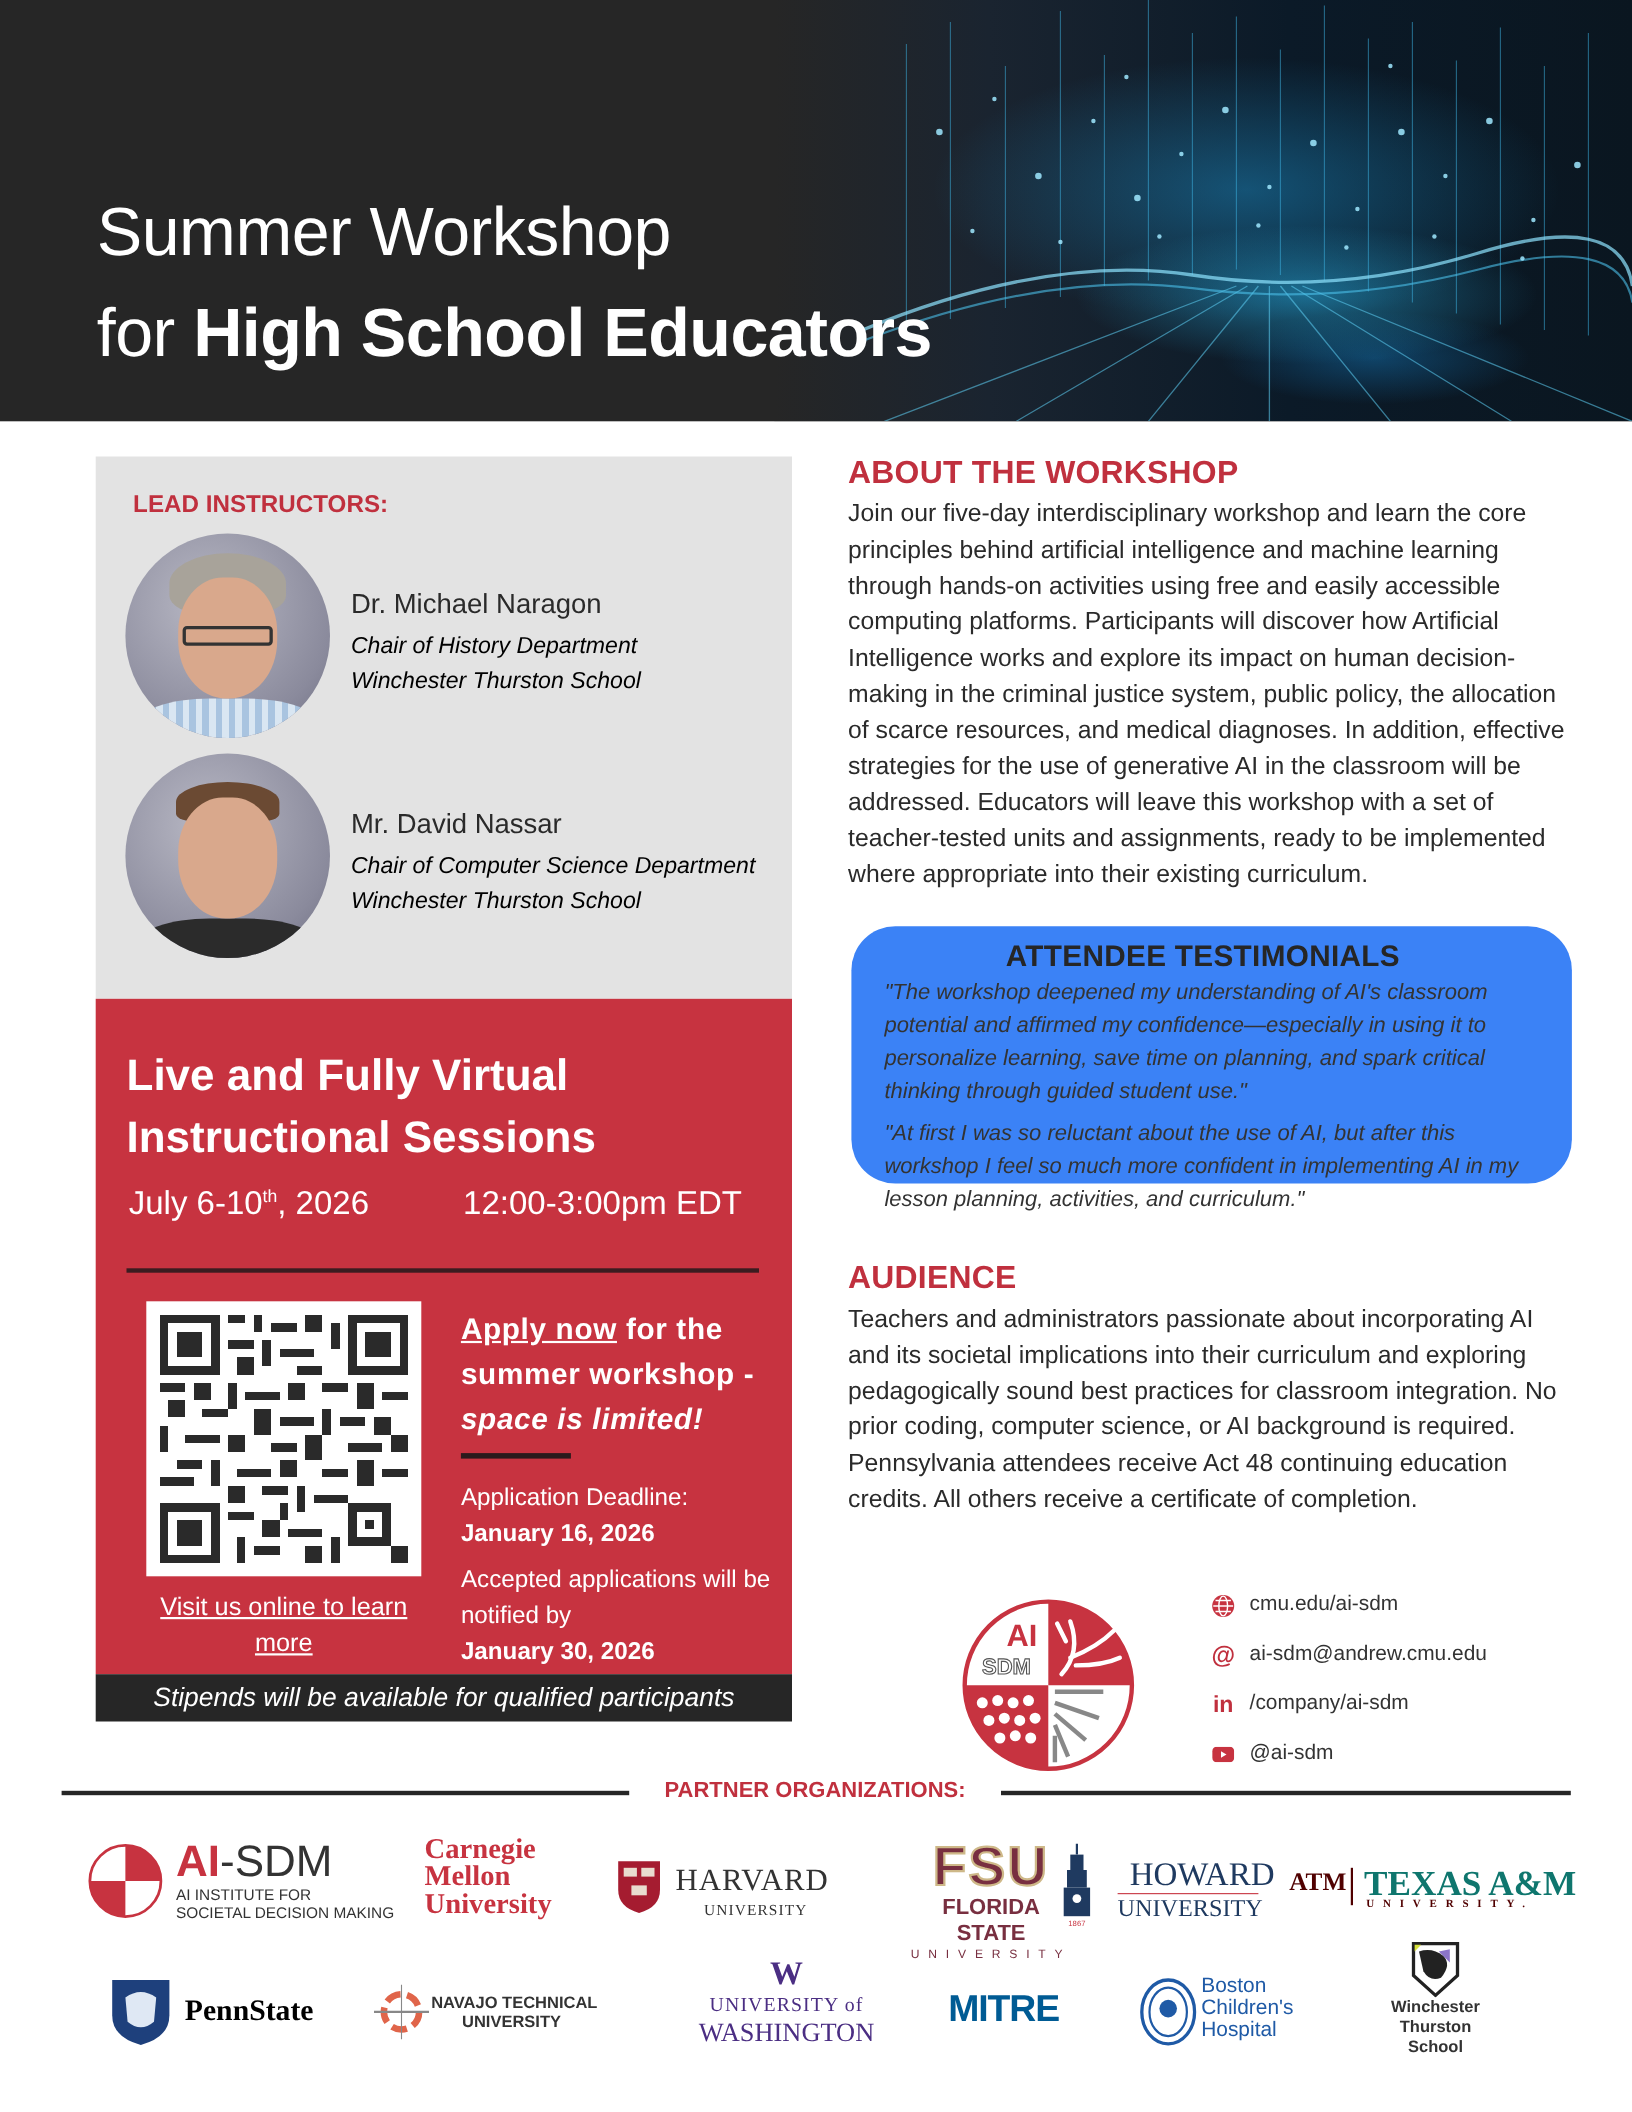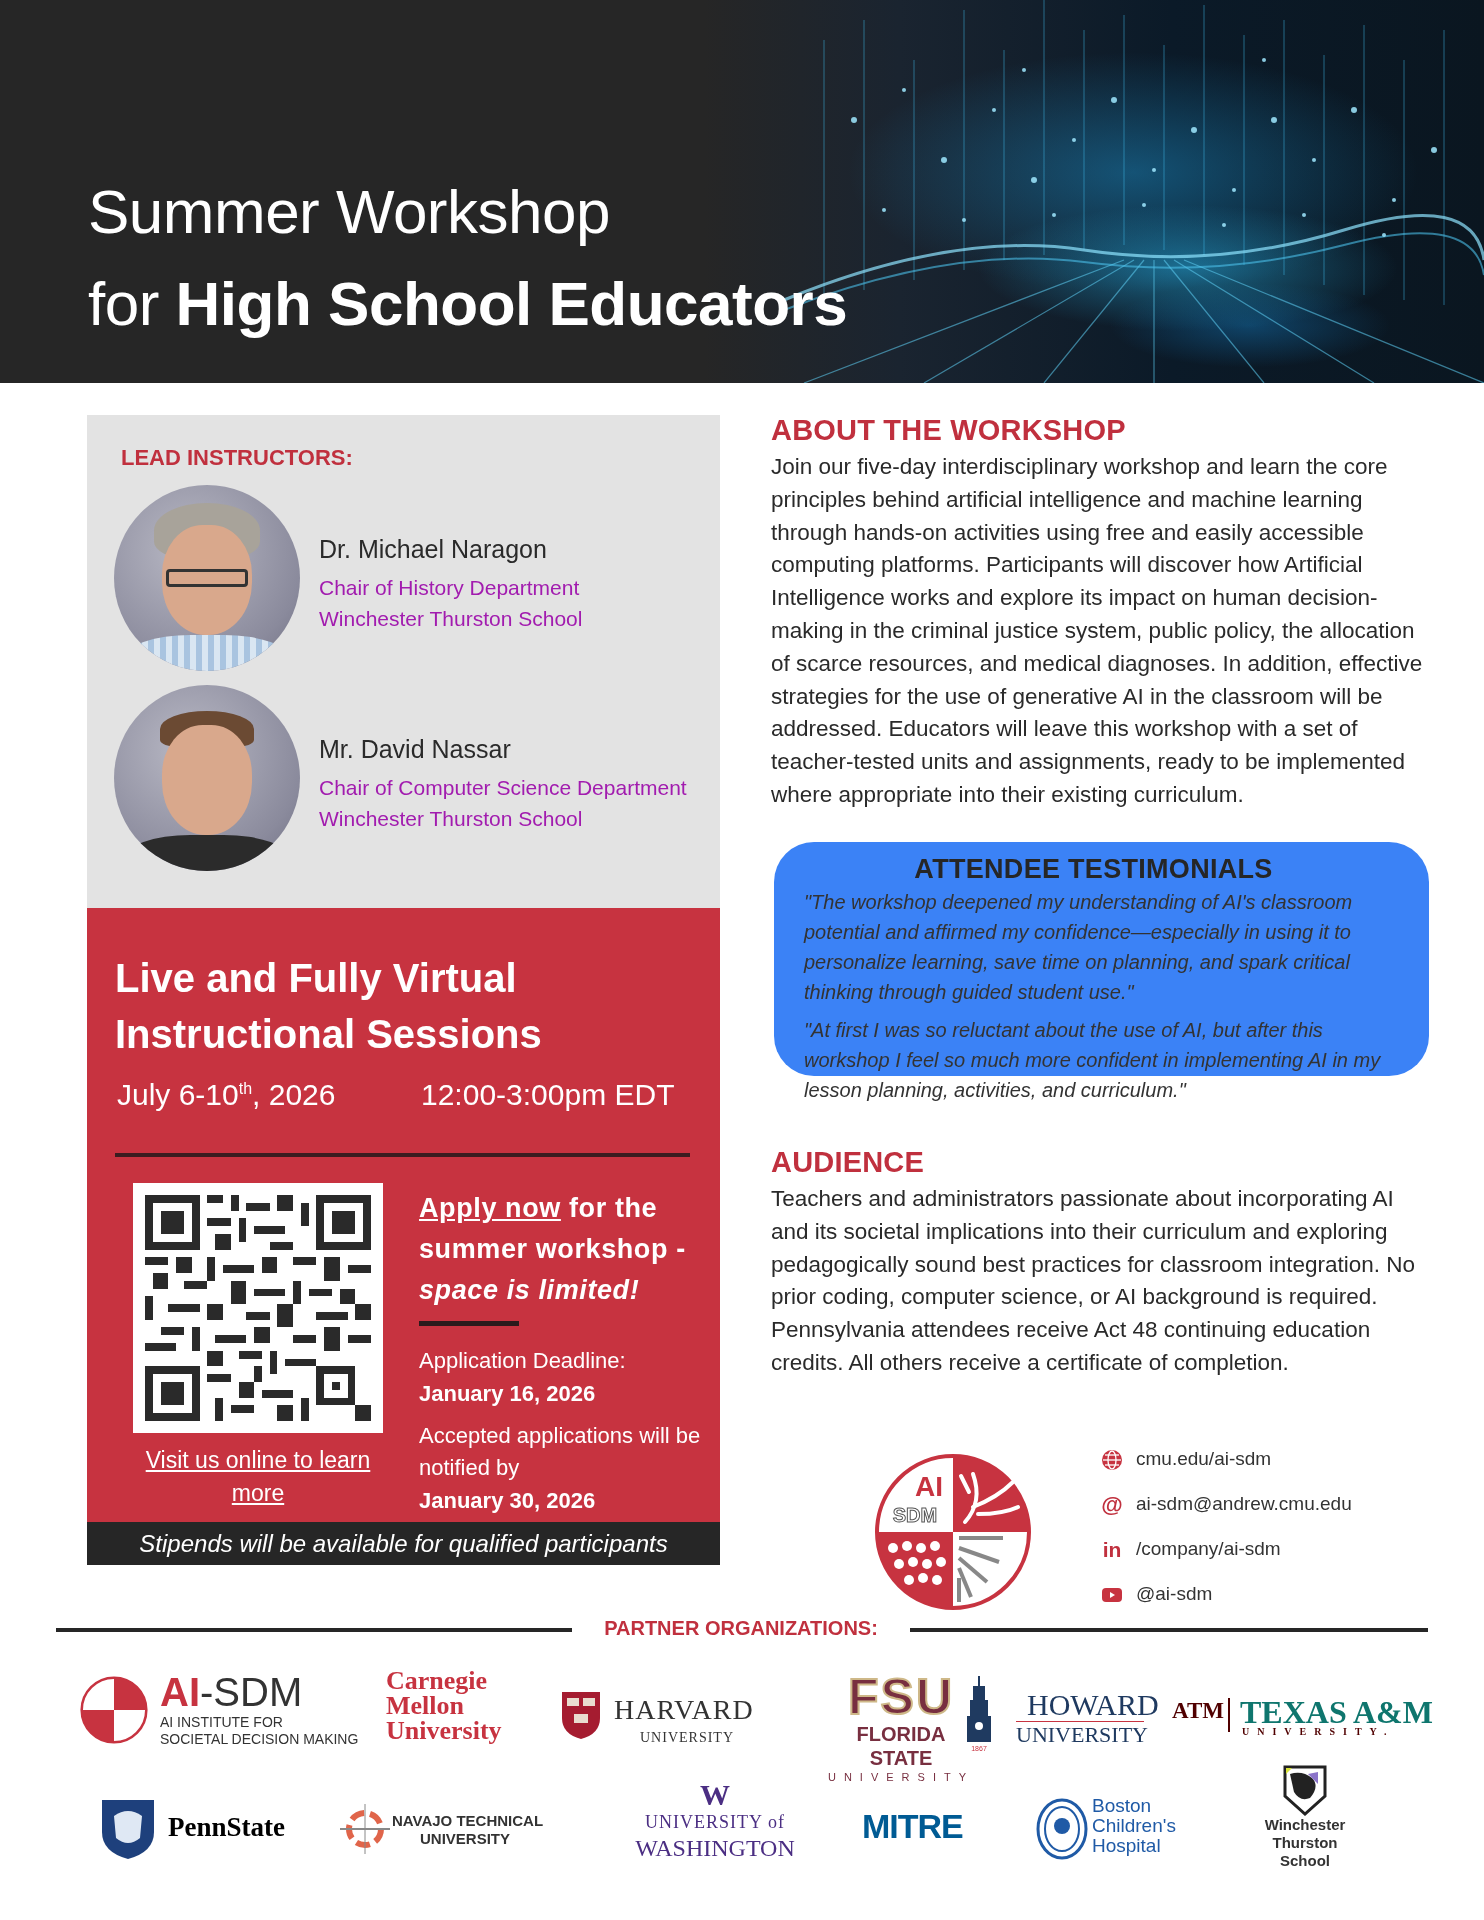--- a/index.html
+++ b/index.html
@@ -71,21 +71,21 @@
   .avatar .shirt-dark {
     position: absolute; left: 10px; top: 150px; width: 166px; height: 60px; border-radius: 40% 40% 0 0;
     background: #2b2b2b;
   }
   .avatar .glasses {
     position: absolute; left: 52px; top: 84px; width: 82px; height: 18px;
     border: 3px solid #333; border-radius: 4px;
   }
   .instr-text { position: absolute; left: 205px; top: 50px; }
   .instr-name { font-size: 25px; color: #2a2a2a; margin-bottom: 8px; }
-  .instr-role, .instr-school { font-size: 21px; color: #a21caf; line-height: 31px; }
+  .instr-role, .instr-school { font-size: 21px; font-style: italic; color: #000000; line-height: 31px; }
 
   
   .red-panel {
     position: absolute; left: 87px; top: 908px; width: 633px; height: 614px;
     background: #c73340; color: #ffffff;
   }
   .sessions-title {
     position: absolute; left: 28px; top: 42px; width: 580px;
     font-size: 40px; font-weight: 700; line-height: 56px;
   }

